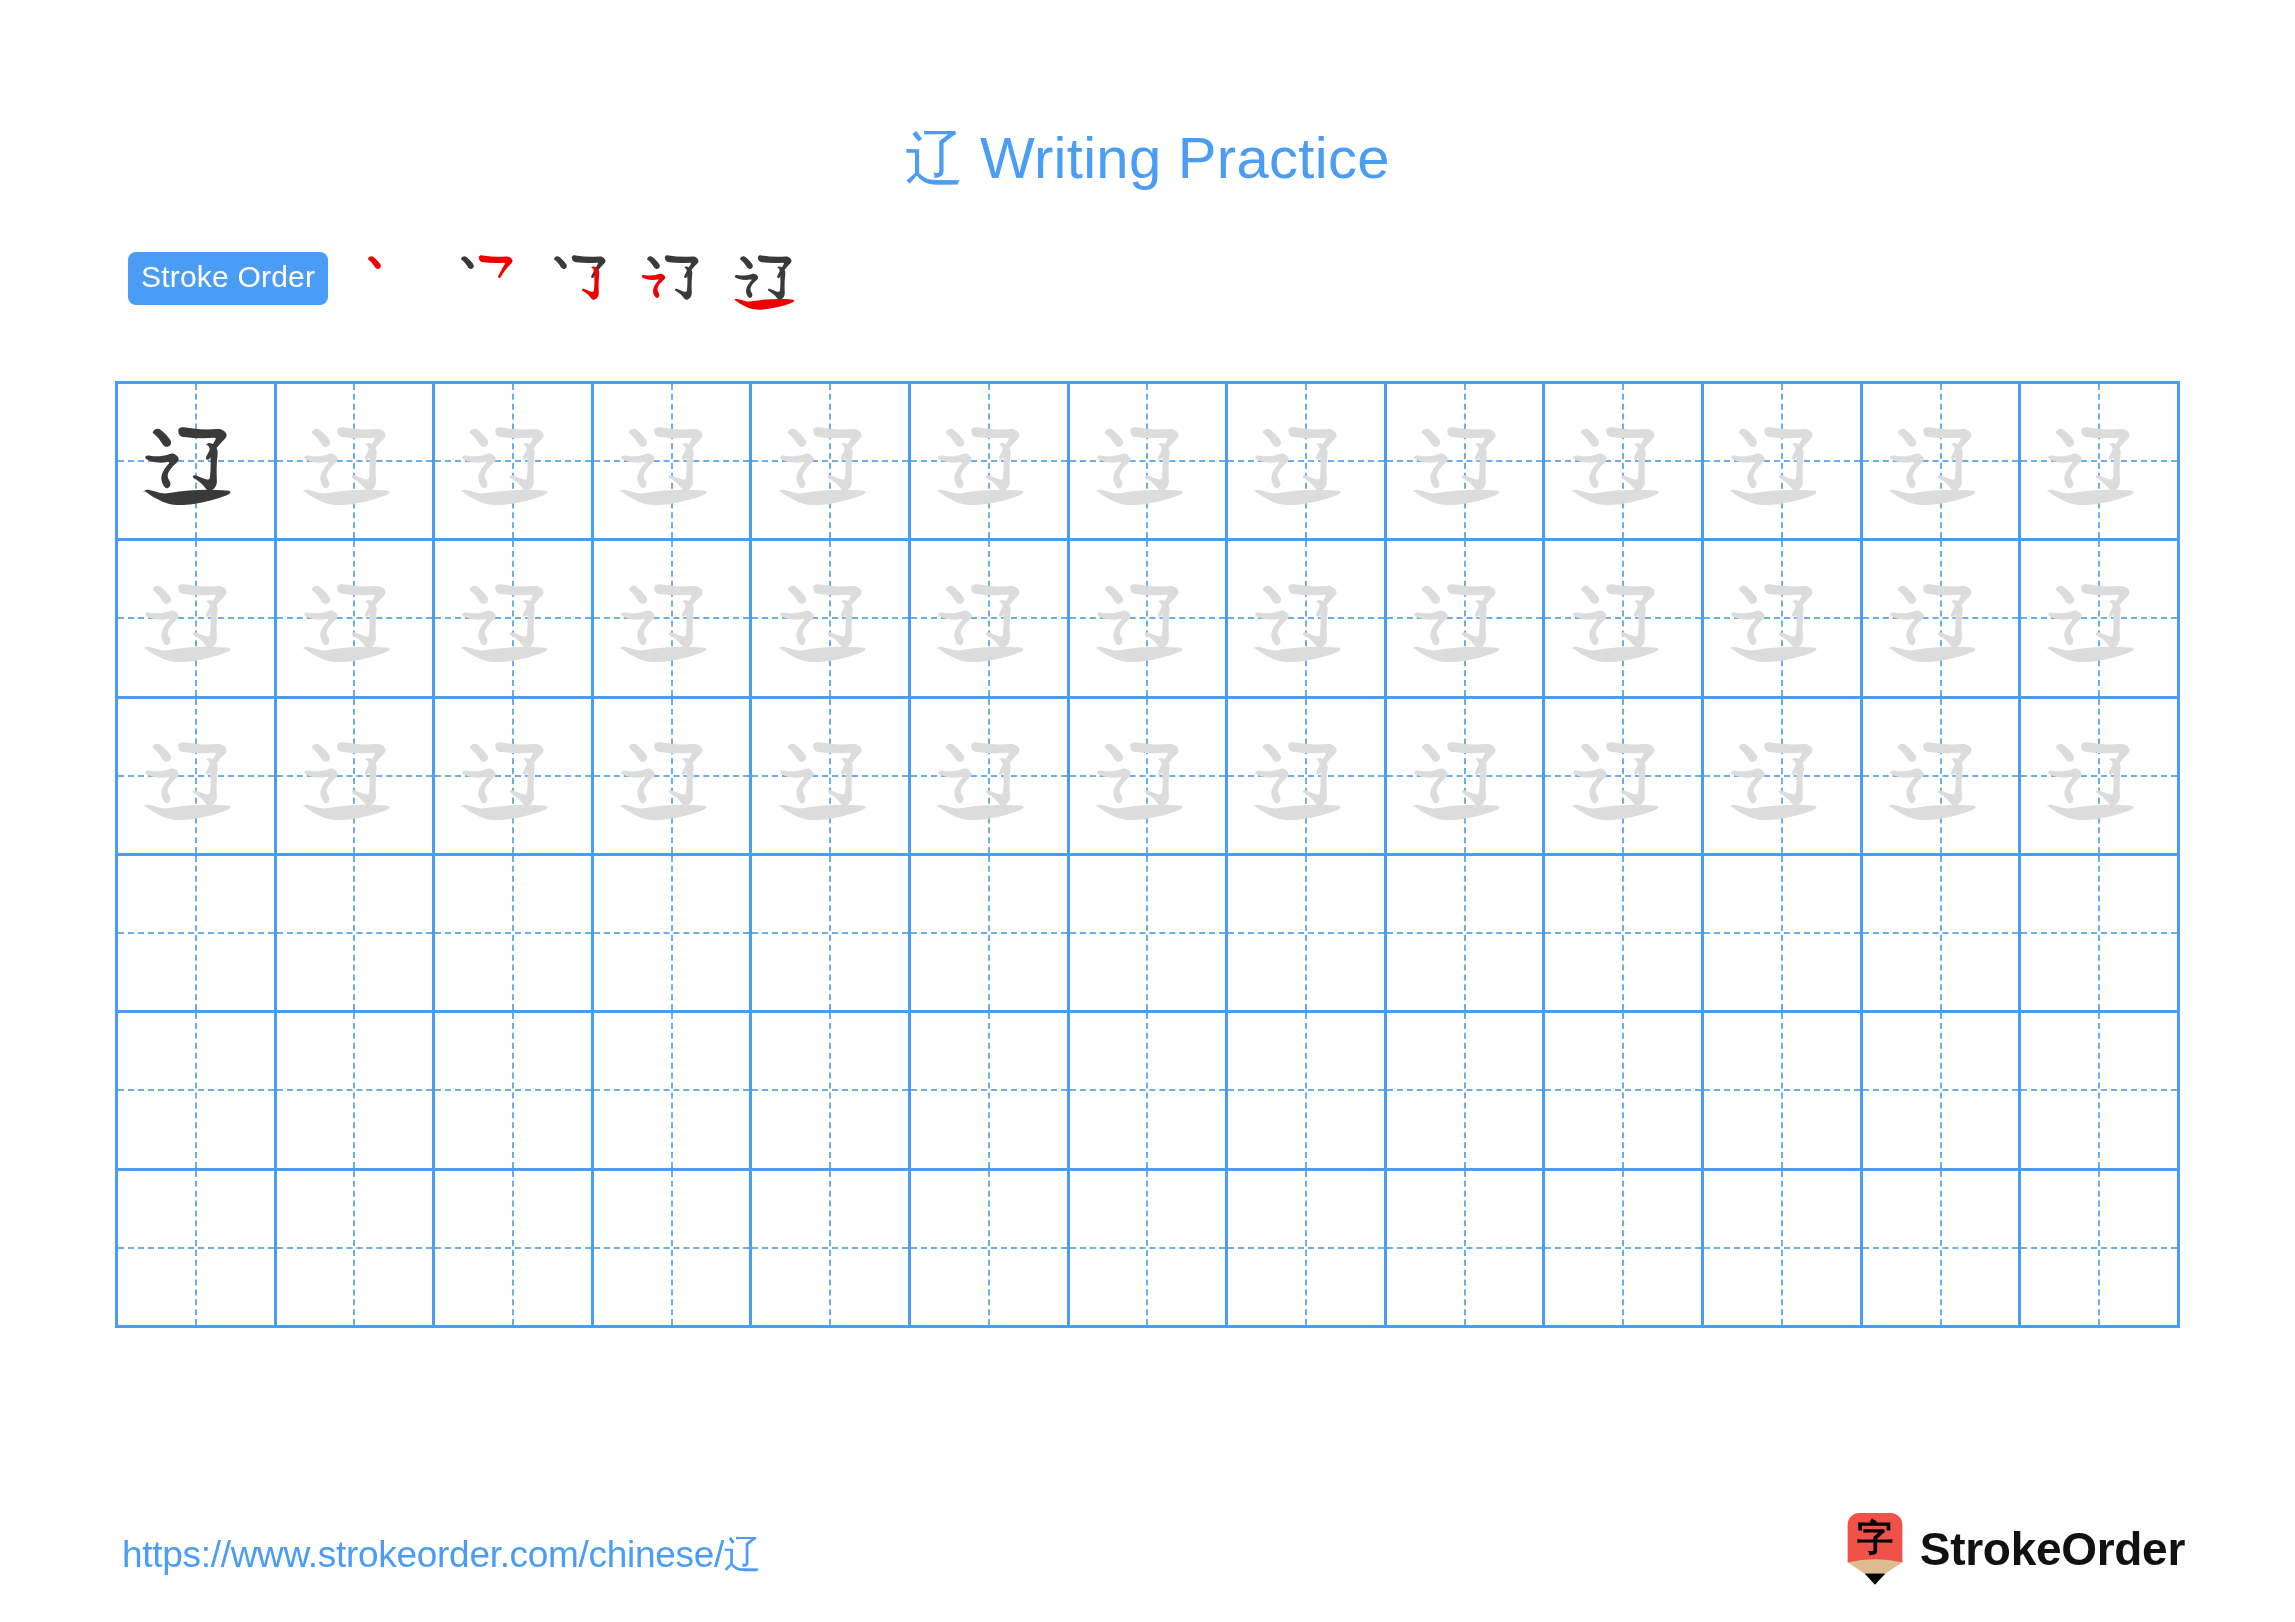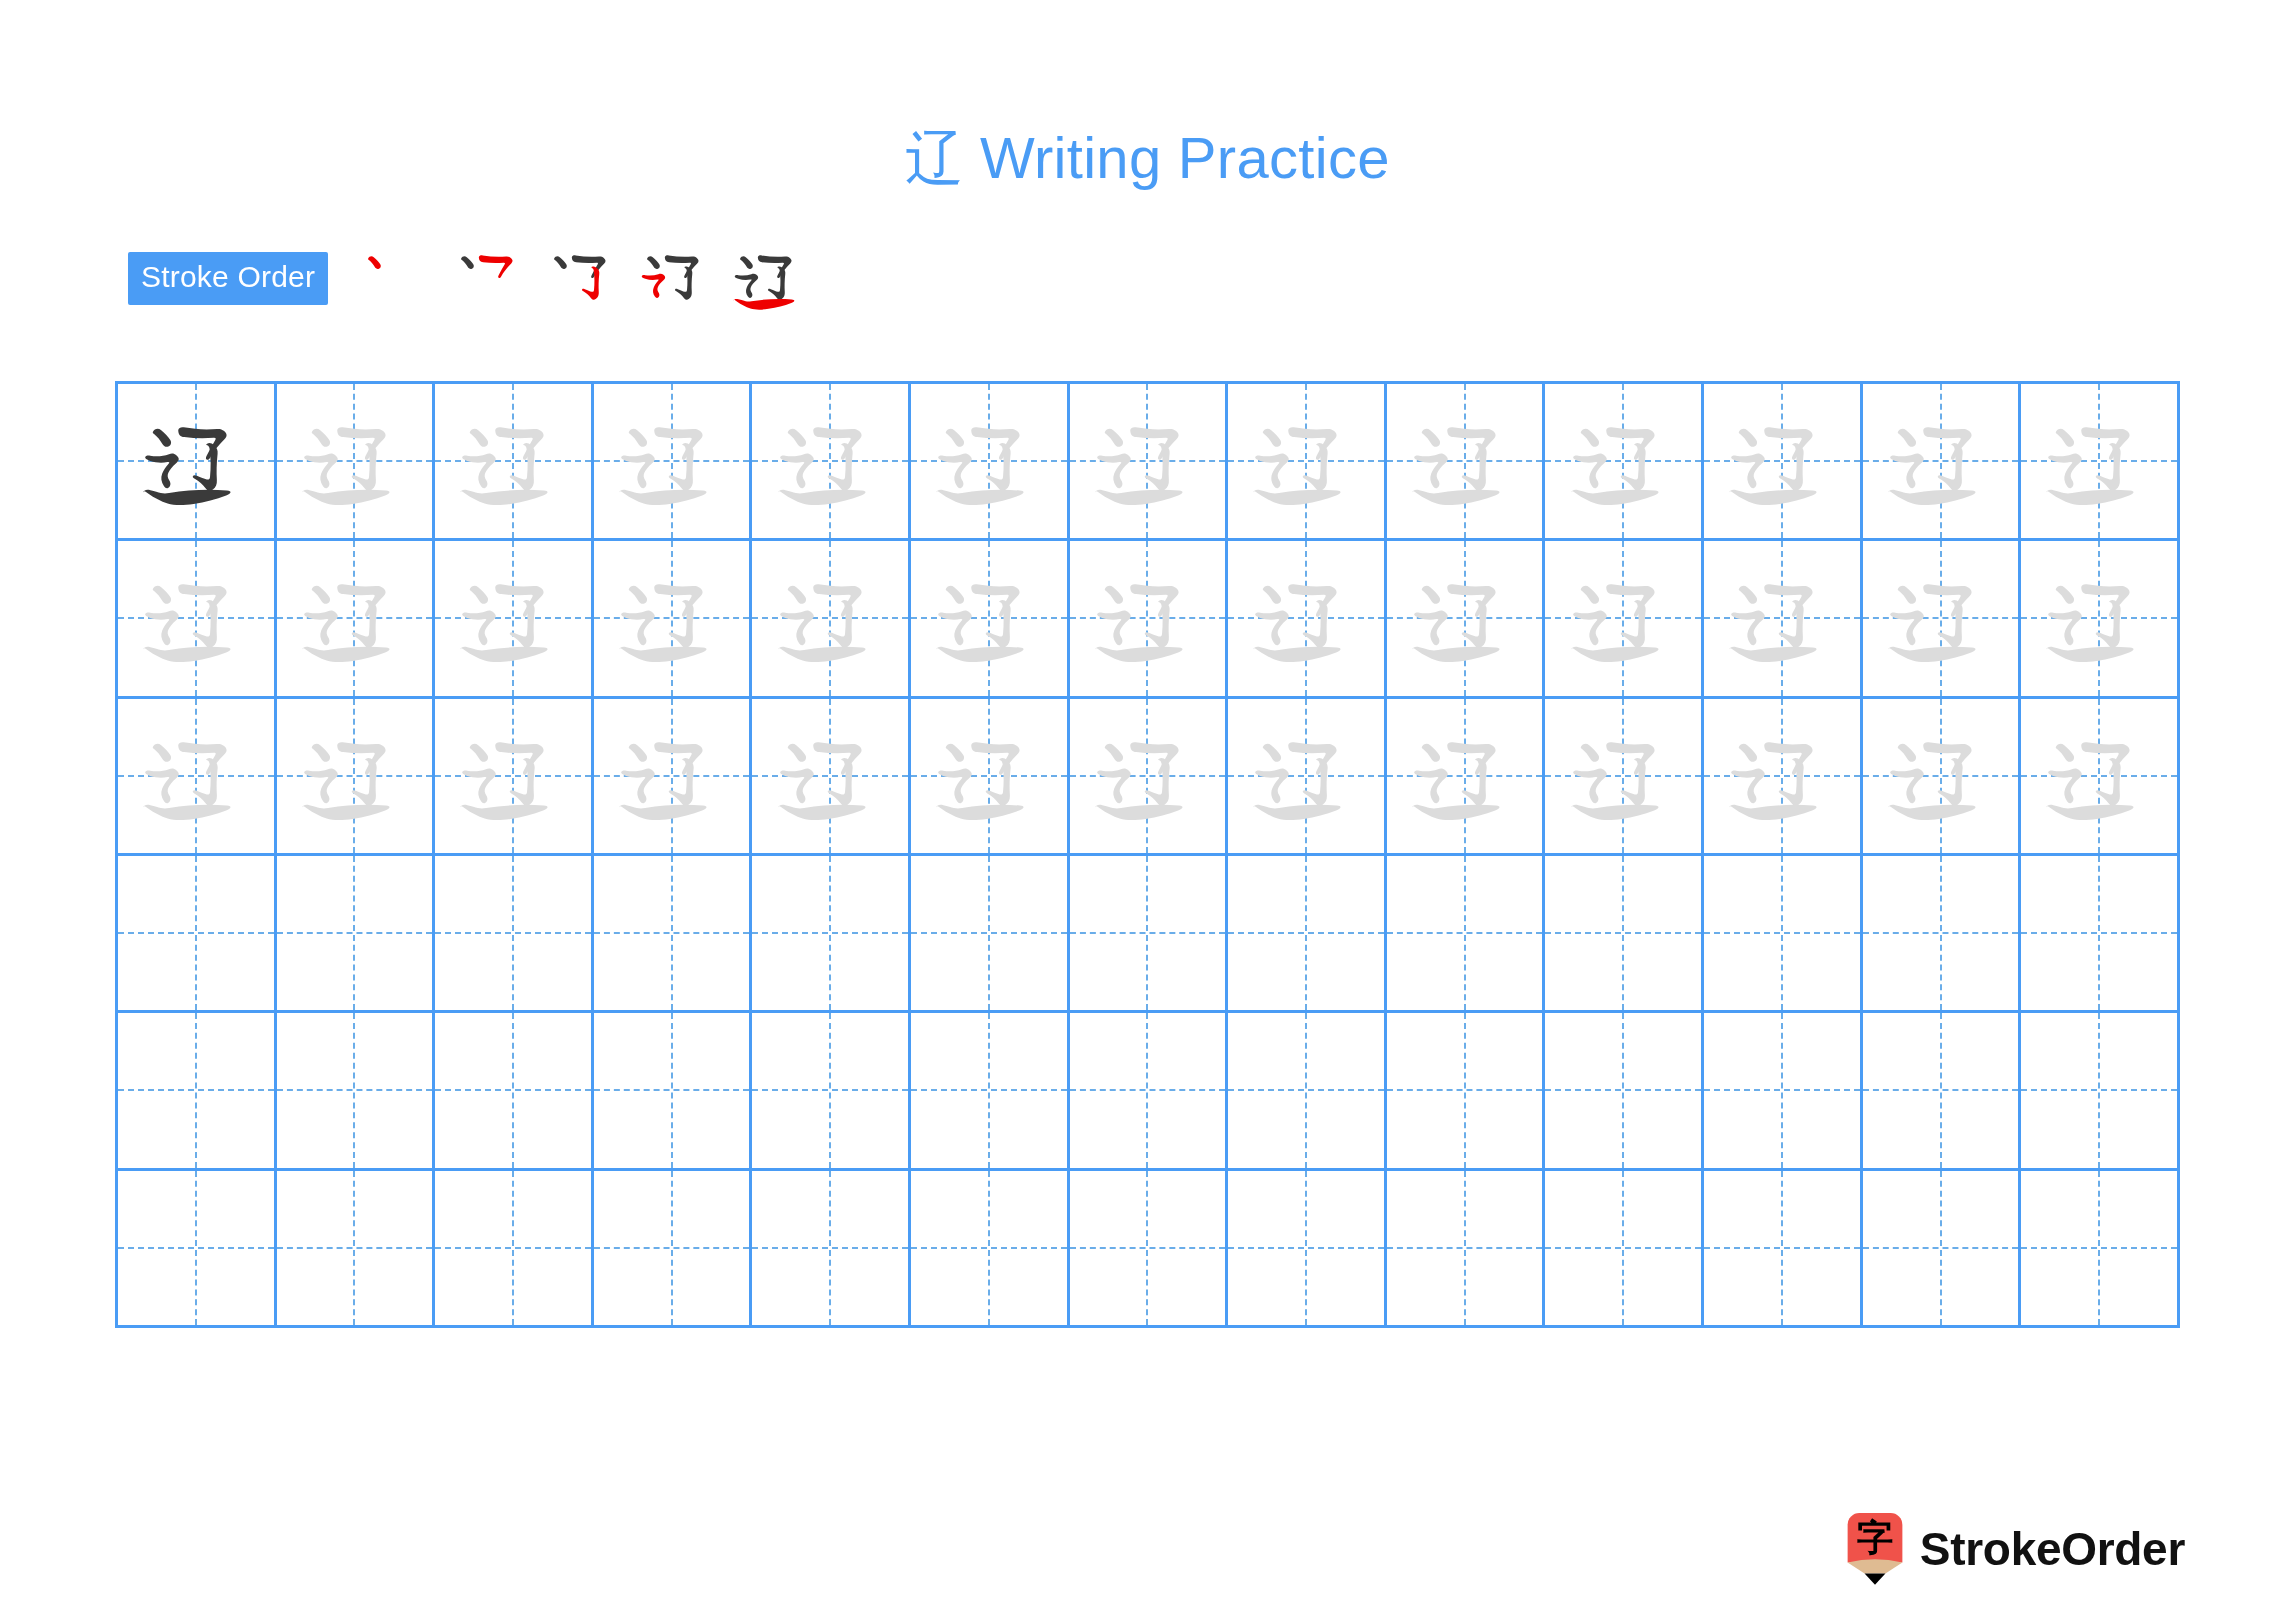--- a/index.html
+++ b/index.html
@@ -42,21 +42,21 @@
     display: flex;
     align-items: center;
     height: 63px;
   }
   .stroke-badge {
     background: #4a9cf5;
     color: #ffffff;
     font-size: 30px;
     line-height: 1;
     padding: 9.8px 13px 12.4px 13px;
-    border-radius: 2px;
+    border-radius: 8px;
     white-space: nowrap;
     letter-spacing: 0.2px;
   }
   .stroke-steps {
     display: flex;
     align-items: flex-start;
     margin-left: 27.5px;
   }
   .stroke-step {
     width: 84px;
@@ -681,20 +681,21 @@
         <div class="cell"></div>
         <div class="cell"></div>
         <div class="cell"></div>
         <div class="cell"></div>
         <div class="cell"></div>
         <div class="cell"></div>
         <div class="cell"></div>
       </div>
     </div>
 
+  <div class="footer-url">https://www.strokeorder.com/chinese/辽</div>
 
   <div class="brand">
     <div class="brand-mark">
         <svg viewBox="0 0 92 112">
           <path d="M4 18 A18 18 0 0 1 22 0 L70 0 A18 18 0 0 1 88 18 L88 76 L4 76 Z" fill="#f0524a"></path>
           <path d="M4 76 Q46 66 88 76 L62 93 L30 93 Z" fill="#dfbb92"></path>
           <path d="M30 93 L62 93 L46 110 Z" fill="#000000"></path>
           <text x="46" y="56" text-anchor="middle" font-size="56" font-weight="bold" fill="#000000" font-family="&quot;DejaVu Sans&quot;, sans-serif">字</text>
         </svg>
       </div>

